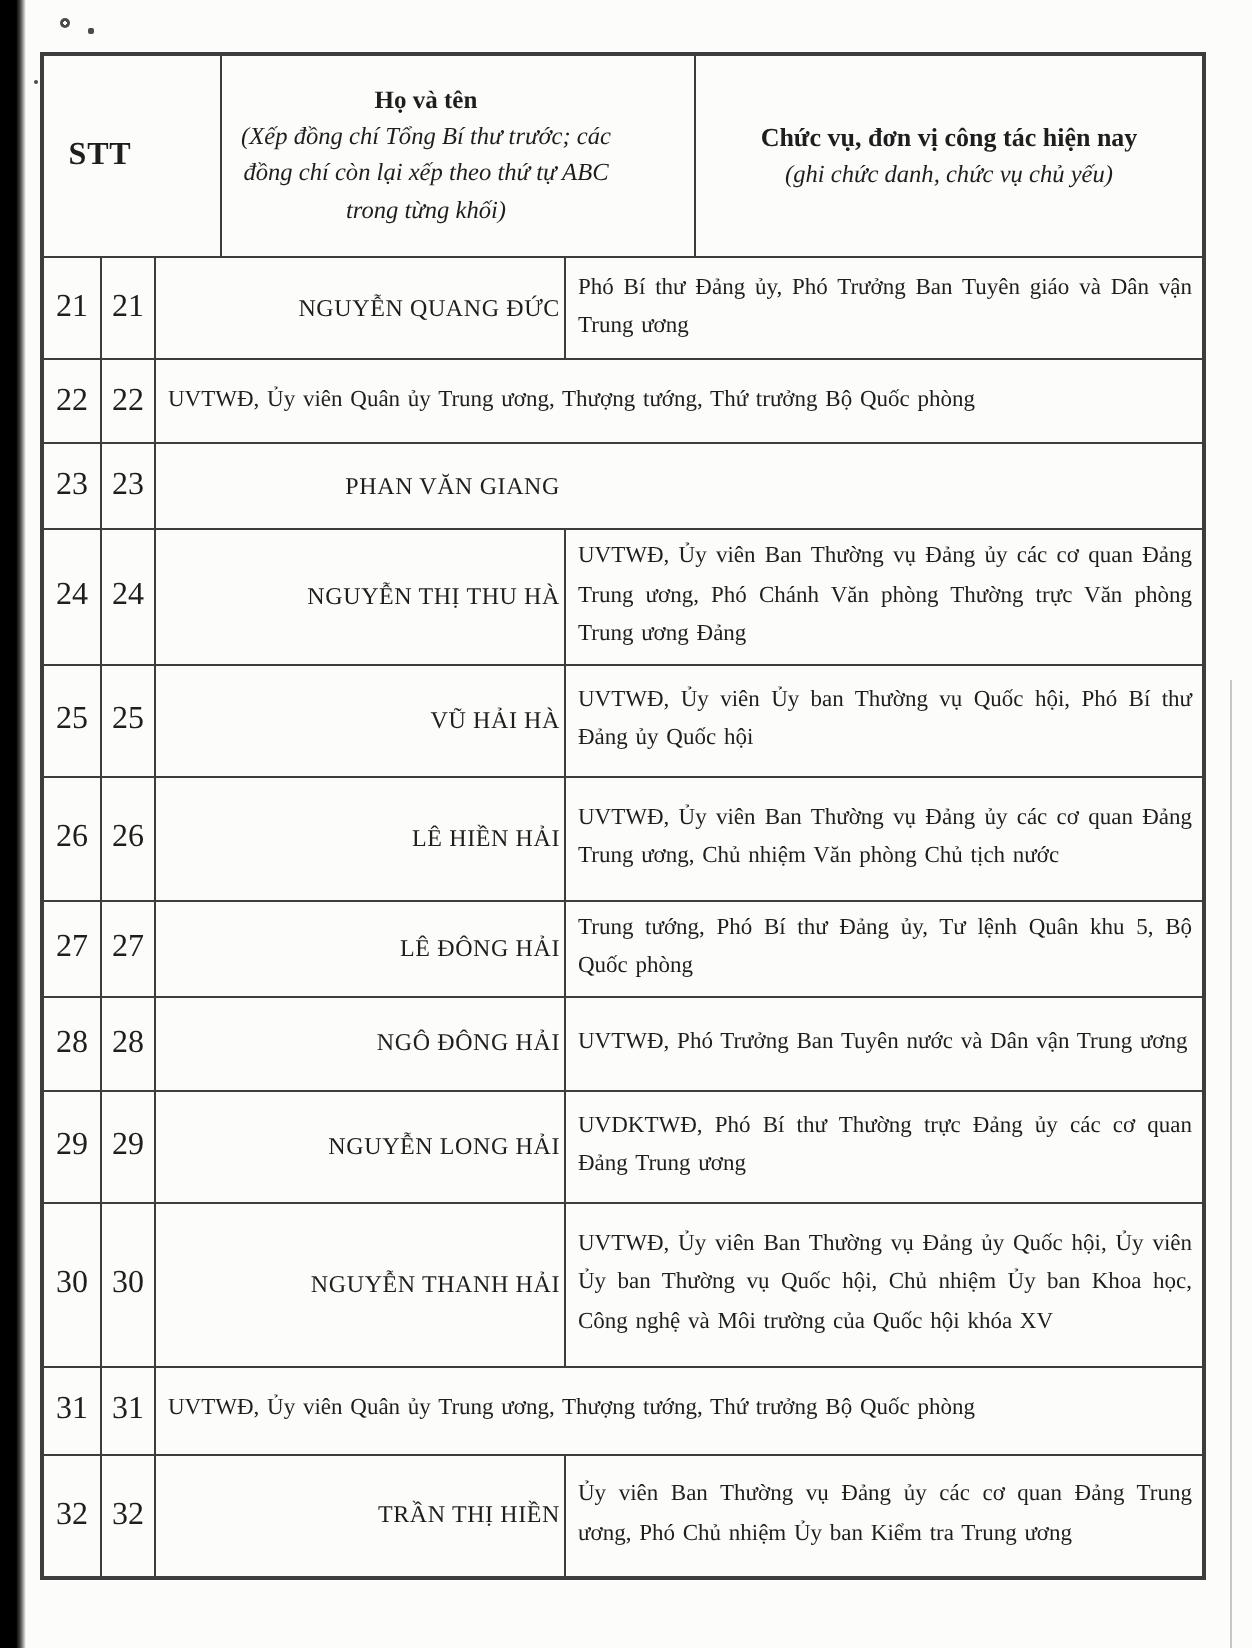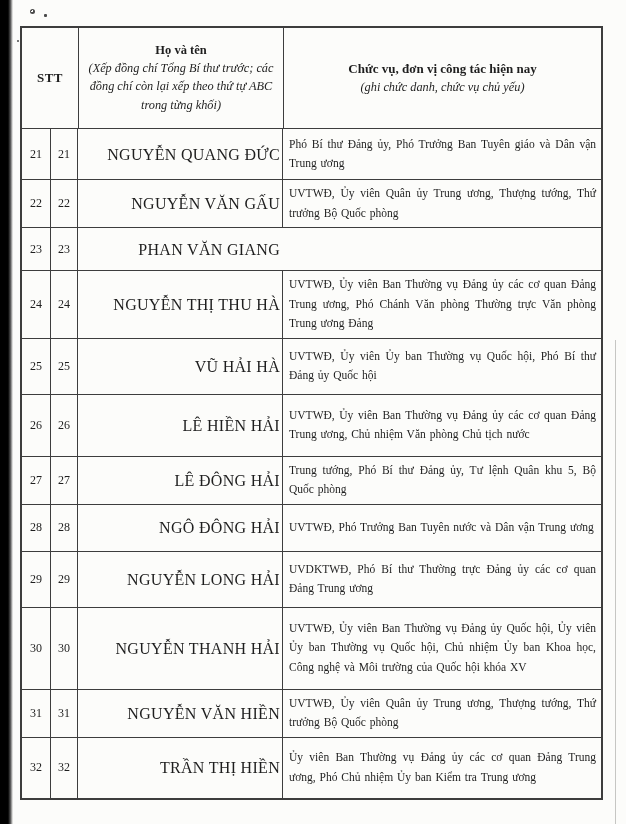--- a/index.html
+++ b/index.html
@@ -36,34 +36,34 @@
   .row:first-child { border-top: none; }
 
   .cell { display: flex; align-items: center; border-left: 1px solid #3d3d3d; justify-content: flex-end; }
   .cell:first-child { border-left: none; }
 
   .c1 { width: 28px; flex: 0 0 28px; }
   .c2 { width: 27px; flex: 0 0 27px; }
   .c3 { width: 205px; flex: 0 0 205px; }
   .c4 { flex: 1 1 auto; min-width: 0; }
 
-  .num { justify-content: center; font-size: 12px; }
-  .name { padding: 2px 2px 2px 3px; font-size: 16px; letter-spacing: 0.3px; line-height: 15px; }
+  .num { justify-content: center; font-size: 16px; }
+  .name { padding: 2px 2px 2px 3px; font-size: 12px; letter-spacing: 0.3px; line-height: 15px; }
   .pos { padding: 4px 5px 4px 6px; }
   .pos-text {
     width: 100%;
     font-size: 11.5px; line-height: 19.5px;
     text-align: justify; text-align-last: left;
     word-spacing: 1px;
   }
 
   
   .hdr { --h: 100px; }
-  .h-stt { width: 56px; flex: 0 0 56px; justify-content: center; font-weight: bold; font-size: 13px; letter-spacing: 0.4px; }
-  .hcell { flex-direction: column; justify-content: center; text-align: center; padding: 4px 3px; }
+  .h-stt { width: 56px; flex: 0 0 56px; justify-content: center; font-weight: bold; font-size: 16px; letter-spacing: 0.4px; }
+  .hcell { flex-direction: column; justify-content: center; text-align: center; padding: 4px 3px; margin-left: 32px; }
   .h-title { font-weight: bold; font-size: 12.5px; line-height: 17px; }
   .h-note { font-style: italic; font-size: 12.3px; line-height: 18.5px; text-align: center; }
   .h-pos-title { font-weight: bold; font-size: 13px; line-height: 18px; }
 </style>
 </head>
 <body>
 
 <div class="left-strip"></div>
 <div class="right-line"></div>
 <div class="dot dot-a"></div>
@@ -89,21 +89,20 @@
     <div class="cell c2 num">21</div>
     <div class="cell c3 name">NGUYỄN QUANG ĐỨC</div>
     <div class="cell c4 pos">
         <div class="pos-text">Phó Bí thư Đảng ủy, Phó Trưởng Ban Tuyên giáo và Dân vận Trung ương</div>
       </div>
   </div>
 
   <div class="row" style="--h:42px">
     <div class="cell c1 num">22</div>
     <div class="cell c2 num">22</div>
-    <div class="cell c3 name">NGUYỄN VĂN GẤU</div>
     <div class="cell c4 pos">
         <div class="pos-text">UVTWĐ, Ủy viên Quân ủy Trung ương, Thượng tướng, Thứ trưởng Bộ Quốc phòng</div>
       </div>
   </div>
 
   <div class="row" style="--h:43px">
     <div class="cell c1 num">23</div>
     <div class="cell c2 num">23</div>
     <div class="cell c3 name">PHAN VĂN GIANG</div>
   </div>
@@ -167,21 +166,20 @@
     <div class="cell c2 num">30</div>
     <div class="cell c3 name">NGUYỄN THANH HẢI</div>
     <div class="cell c4 pos">
         <div class="pos-text">UVTWĐ, Ủy viên Ban Thường vụ Đảng ủy Quốc hội, Ủy viên Ủy ban Thường vụ Quốc hội, Chủ nhiệm Ủy ban Khoa học, Công nghệ và Môi trường của Quốc hội khóa XV</div>
       </div>
   </div>
 
   <div class="row" style="--h:44px">
     <div class="cell c1 num">31</div>
     <div class="cell c2 num">31</div>
-    <div class="cell c3 name">NGUYỄN VĂN HIỀN</div>
     <div class="cell c4 pos">
         <div class="pos-text">UVTWĐ, Ủy viên Quân ủy Trung ương, Thượng tướng, Thứ trưởng Bộ Quốc phòng</div>
       </div>
   </div>
 
   <div class="row" style="--h:61px">
     <div class="cell c1 num">32</div>
     <div class="cell c2 num">32</div>
     <div class="cell c3 name">TRẦN THỊ HIỀN</div>
     <div class="cell c4 pos">

